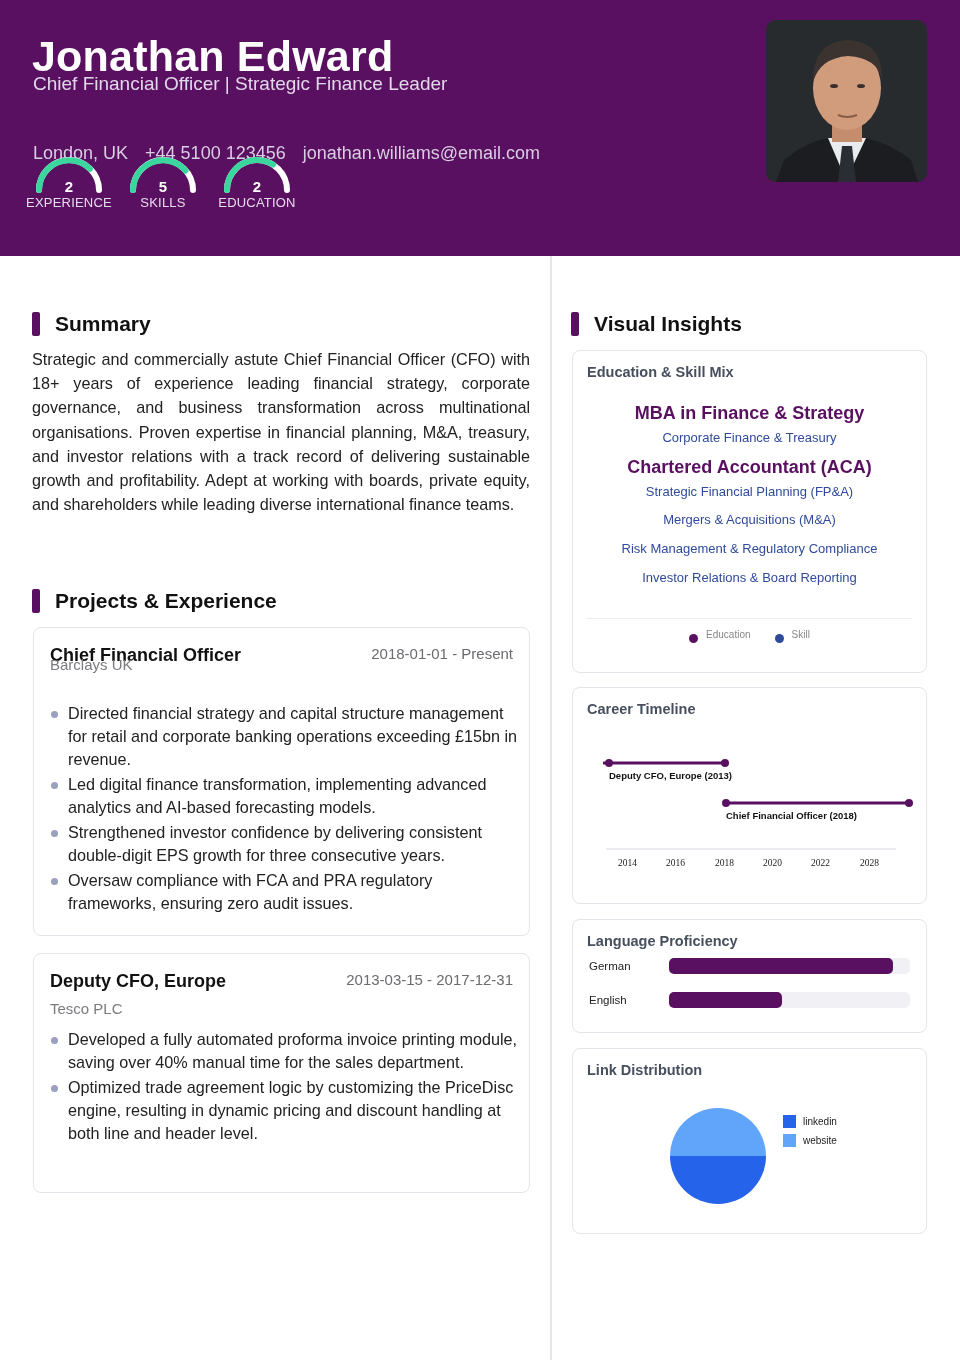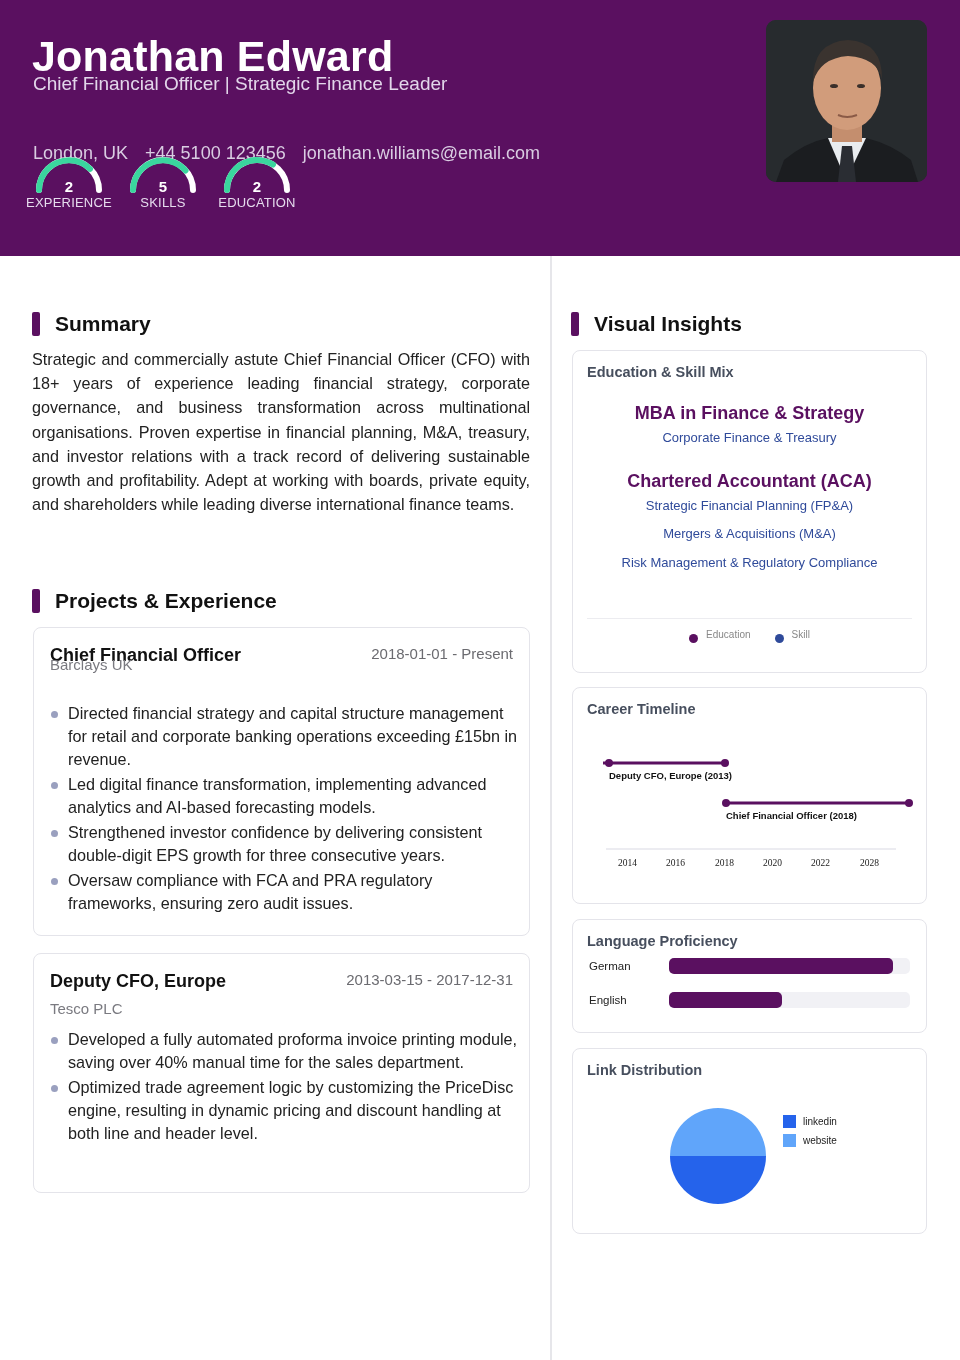--- a/index.html
+++ b/index.html
@@ -163,24 +163,25 @@
   <div class="sec-title" style="left:571px; top:312px;">
     <span class="bar"></span>
     <span>Visual Insights</span>
   </div>
 
   <div class="card panel" style="top:350px; height:323px;">
     <div class="panel-title">Education &amp; Skill Mix</div>
     <div class="edu-list">
       <div class="edu-item">MBA in Finance &amp; Strategy</div>
       <div class="skill-item" style="line-height:26px;">Corporate Finance &amp; Treasury</div>
-      <div class="edu-item" style="margin-top:18px;">Chartered Accountant (ACA)</div>
+      <div class="edu-item" style="margin-top:4px;">Chartered Accountant (ACA)</div>
       <div class="skill-item" style="line-height:26px;">Strategic Financial Planning (FP&amp;A)</div>
       <div class="skill-item">Mergers &amp; Acquisitions (M&amp;A)</div>
       <div class="skill-item">Risk Management &amp; Regulatory Compliance</div>
+      <div class="skill-item">Investor Relations &amp; Board Reporting</div>
     </div>
     <div class="legend-line"></div>
     <div class="legend">
       <div class="lg">
         <span class="dot" style="background:#5a1060;"></span>
         <span>Education</span>
       </div>
       <div class="lg">
         <span class="dot" style="background:#2f4a9a;"></span>
         <span>Skill</span>

